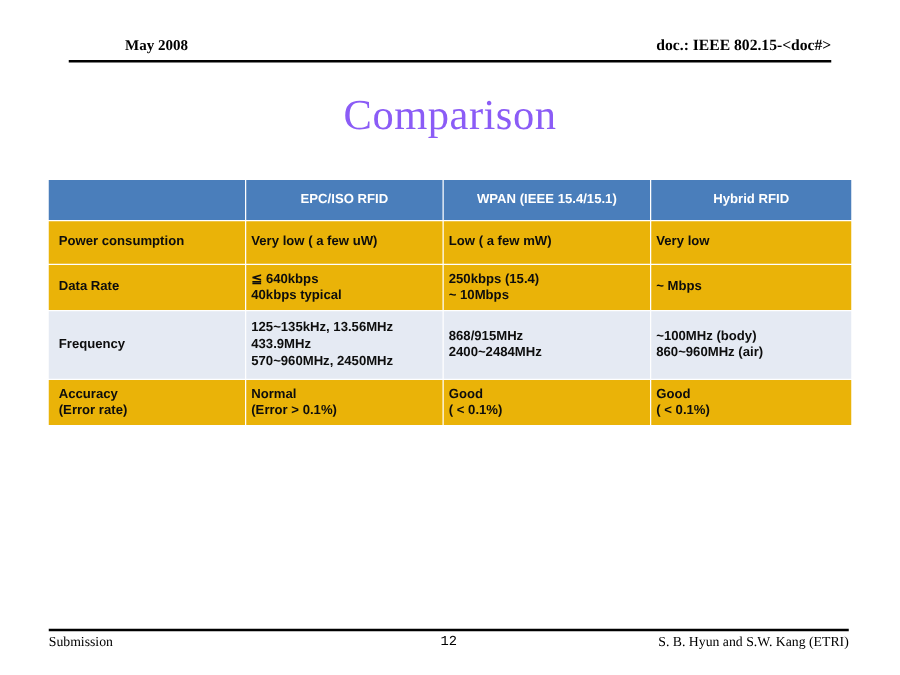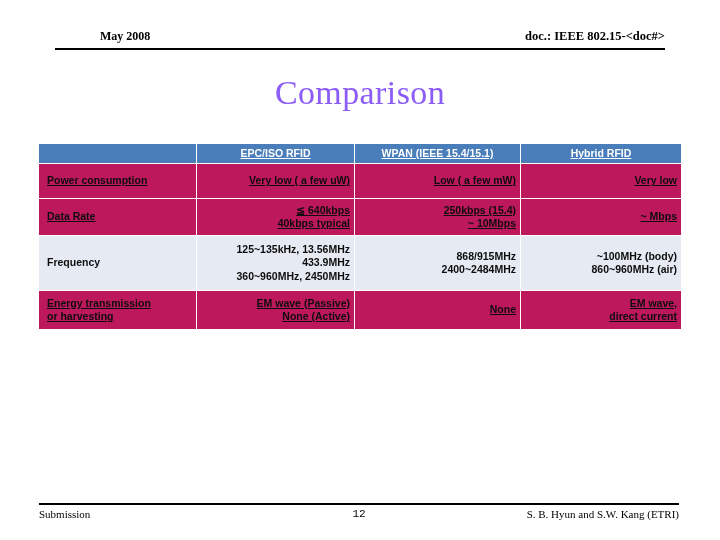--- a/index.html
+++ b/index.html
@@ -91,38 +91,37 @@
     padding: 0 4px;
     margin: 0;
     vertical-align: middle;
     font-weight: bold;
     color: #0d0d0d;
     line-height: 1.26;
   }
   table.cmp-table thead th {
     background: #4a7ebb;
     color: #ffffff;
-    height: 19px;
+    height: 32px;
     text-align: center;
     font-size: 10.5px;
-    text-decoration: underline;
   }
   table.cmp-table thead th.corner {
     background: #4a7ebb;
   }
 
-  table.cmp-table tbody tr.band-a td { background: #be185d; text-decoration: underline; }
+  table.cmp-table tbody tr.band-a td { background: #eab308; }
   table.cmp-table tbody tr.band-b td { background: #e5eaf3; }
 
   table.cmp-table tbody td.rowlabel {
     text-align: left;
     padding-left: 8px;
   }
   table.cmp-table tbody td.val {
-    text-align: right;
+    text-align: left;
   }
 
   .r-h1 td { height: 34px; }
   .r-h2 td { height: 38px; }
   .r-h3 td { height: 36px; }
   .r-h4 td { height: 54px; }
   .r-h5 td { height: 36px; }
   .r-h6 td { height: 36px; }
   .r-h7 td { height: 38px; }
 
@@ -227,51 +226,52 @@
         <td class="val">
           <span class="cellline">~ Mbps</span>
         </td>
       </tr>
 
       <tr class="band-b r-h4">
         <td class="rowlabel">Frequency</td>
         <td class="val">
           <span class="cellline">125~135kHz, 13.56MHz</span>
           <span class="cellline">433.9MHz</span>
-          <span class="cellline">360~960MHz, 2450MHz</span>
+          <span class="cellline">570~960MHz, 2450MHz</span>
         </td>
         <td class="val">
           <span class="cellline">868/915MHz</span>
           <span class="cellline">2400~2484MHz</span>
         </td>
         <td class="val">
           <span class="cellline">~100MHz (body)</span>
           <span class="cellline">860~960MHz (air)</span>
         </td>
       </tr>
 
-
-
-      <tr class="band-a r-h7">
+      <tr class="band-a r-h5">
         <td class="rowlabel">
-          <span class="cellline">Energy transmission</span>
-          <span class="cellline">or harvesting</span>
-        </td>
-        <td class="val">
-          <span class="cellline">EM wave (Passive)</span>
-          <span class="cellline">None (Active)</span>
-        </td>
-        <td class="val">
-          <span class="cellline">None</span>
-        </td>
-        <td class="val">
-          <span class="cellline">EM wave,</span>
-          <span class="cellline">direct current</span>
-        </td>
-      </tr>
+          <span class="cellline">Accuracy</span>
+          <span class="cellline"> (Error rate)</span>
+        </td>
+        <td class="val">
+          <span class="cellline">Normal</span>
+          <span class="cellline">(Error &gt; 0.1%)</span>
+        </td>
+        <td class="val">
+          <span class="cellline">Good</span>
+          <span class="cellline">( &lt; 0.1%)</span>
+        </td>
+        <td class="val">
+          <span class="cellline">Good</span>
+          <span class="cellline">( &lt; 0.1%)</span>
+        </td>
+      </tr>
+
+
 
     </tbody>
   </table>
 </div>
 
 <div class="slide-footer">
   <div class="ftr-rule"></div>
   <div class="ftr-left">Submission</div>
   <div class="ftr-center">12</div>
   <div class="ftr-right">S. B. Hyun and S.W. Kang (ETRI)</div>

